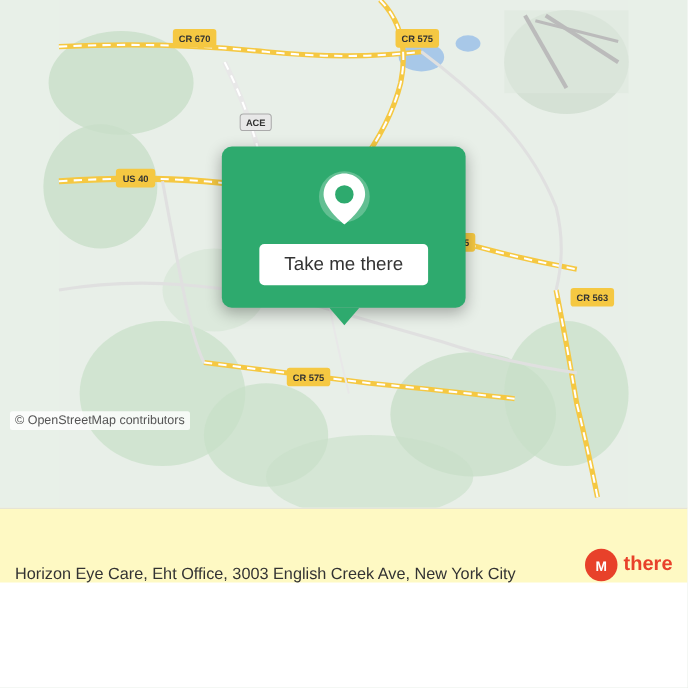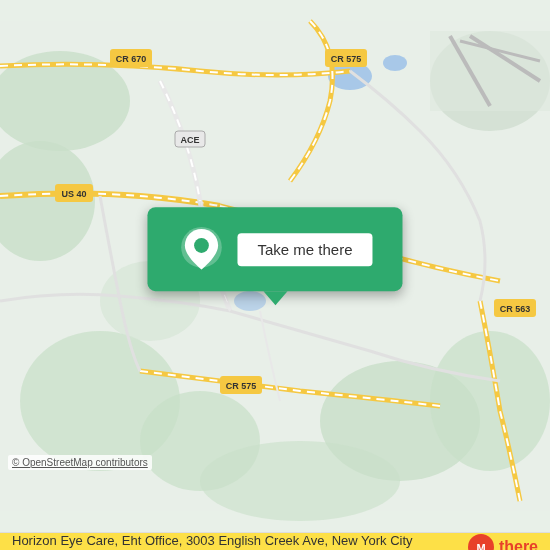--- a/index.html
+++ b/index.html
@@ -6,21 +6,21 @@
     body {
       width: 550px;
       height: 550px;
       overflow: hidden;
       font-family: Arial, sans-serif;
       position: relative;
     }
 
     #map-container {
       width: 550px;
-      height: 532px;
+      height: 406px;
       position: relative;
       overflow: hidden;
       background-color: #e8f0e8;
     }
 
     
     #map-svg {
       width: 100%;
       height: 100%;
     }
@@ -34,21 +34,21 @@
       flex-direction: column;
       align-items: center;
       gap: 0;
     }
 
     #popup-card {
       background: #2eaa6e;
       border-radius: 8px;
       padding: 18px 30px;
       display: flex;
-      flex-direction: row;
+      flex-direction: column;
       align-items: center;
       gap: 12px;
       box-shadow: 0 4px 12px rgba(0,0,0,0.3);
       min-width: 180px;
     }
 
     #location-pin {
       width: 48px;
       height: 48px;
     }
@@ -69,23 +69,23 @@
       width: 0;
       height: 0;
       border-left: 12px solid transparent;
       border-right: 12px solid transparent;
       border-top: 14px solid #2eaa6e;
     }
 
     #footer {
       width: 550px;
       height: 60px;
-      background: #fde047;
-      display: flex;
-      align-items: flex-start;
+      background: #fef9c3;
+      display: flex;
+      align-items: flex-end;
       padding: 0 12px;
       border-top: 1px solid #ddd;
       gap: 8px;
     }
 
     #footer-text {
       font-size: 13px;
       color: #333;
       flex: 1;
     }
@@ -106,21 +106,20 @@
 
     #osm-credit {
       position: absolute;
       bottom: 62px;
       left: 8px;
       font-size: 10px;
       color: #555;
       background: rgba(255,255,255,0.8);
       padding: 2px 4px;
       border-radius: 2px;
-      text-decoration: underline;
     }
   </style>
 </head>
 <body>
 
 <div id="map-container">
   
   <svg id="map-svg" viewBox="0 0 550 490" xmlns="http://www.w3.org/2000/svg">
 
     <rect width="550" height="490" fill="#e8efe8"></rect>

